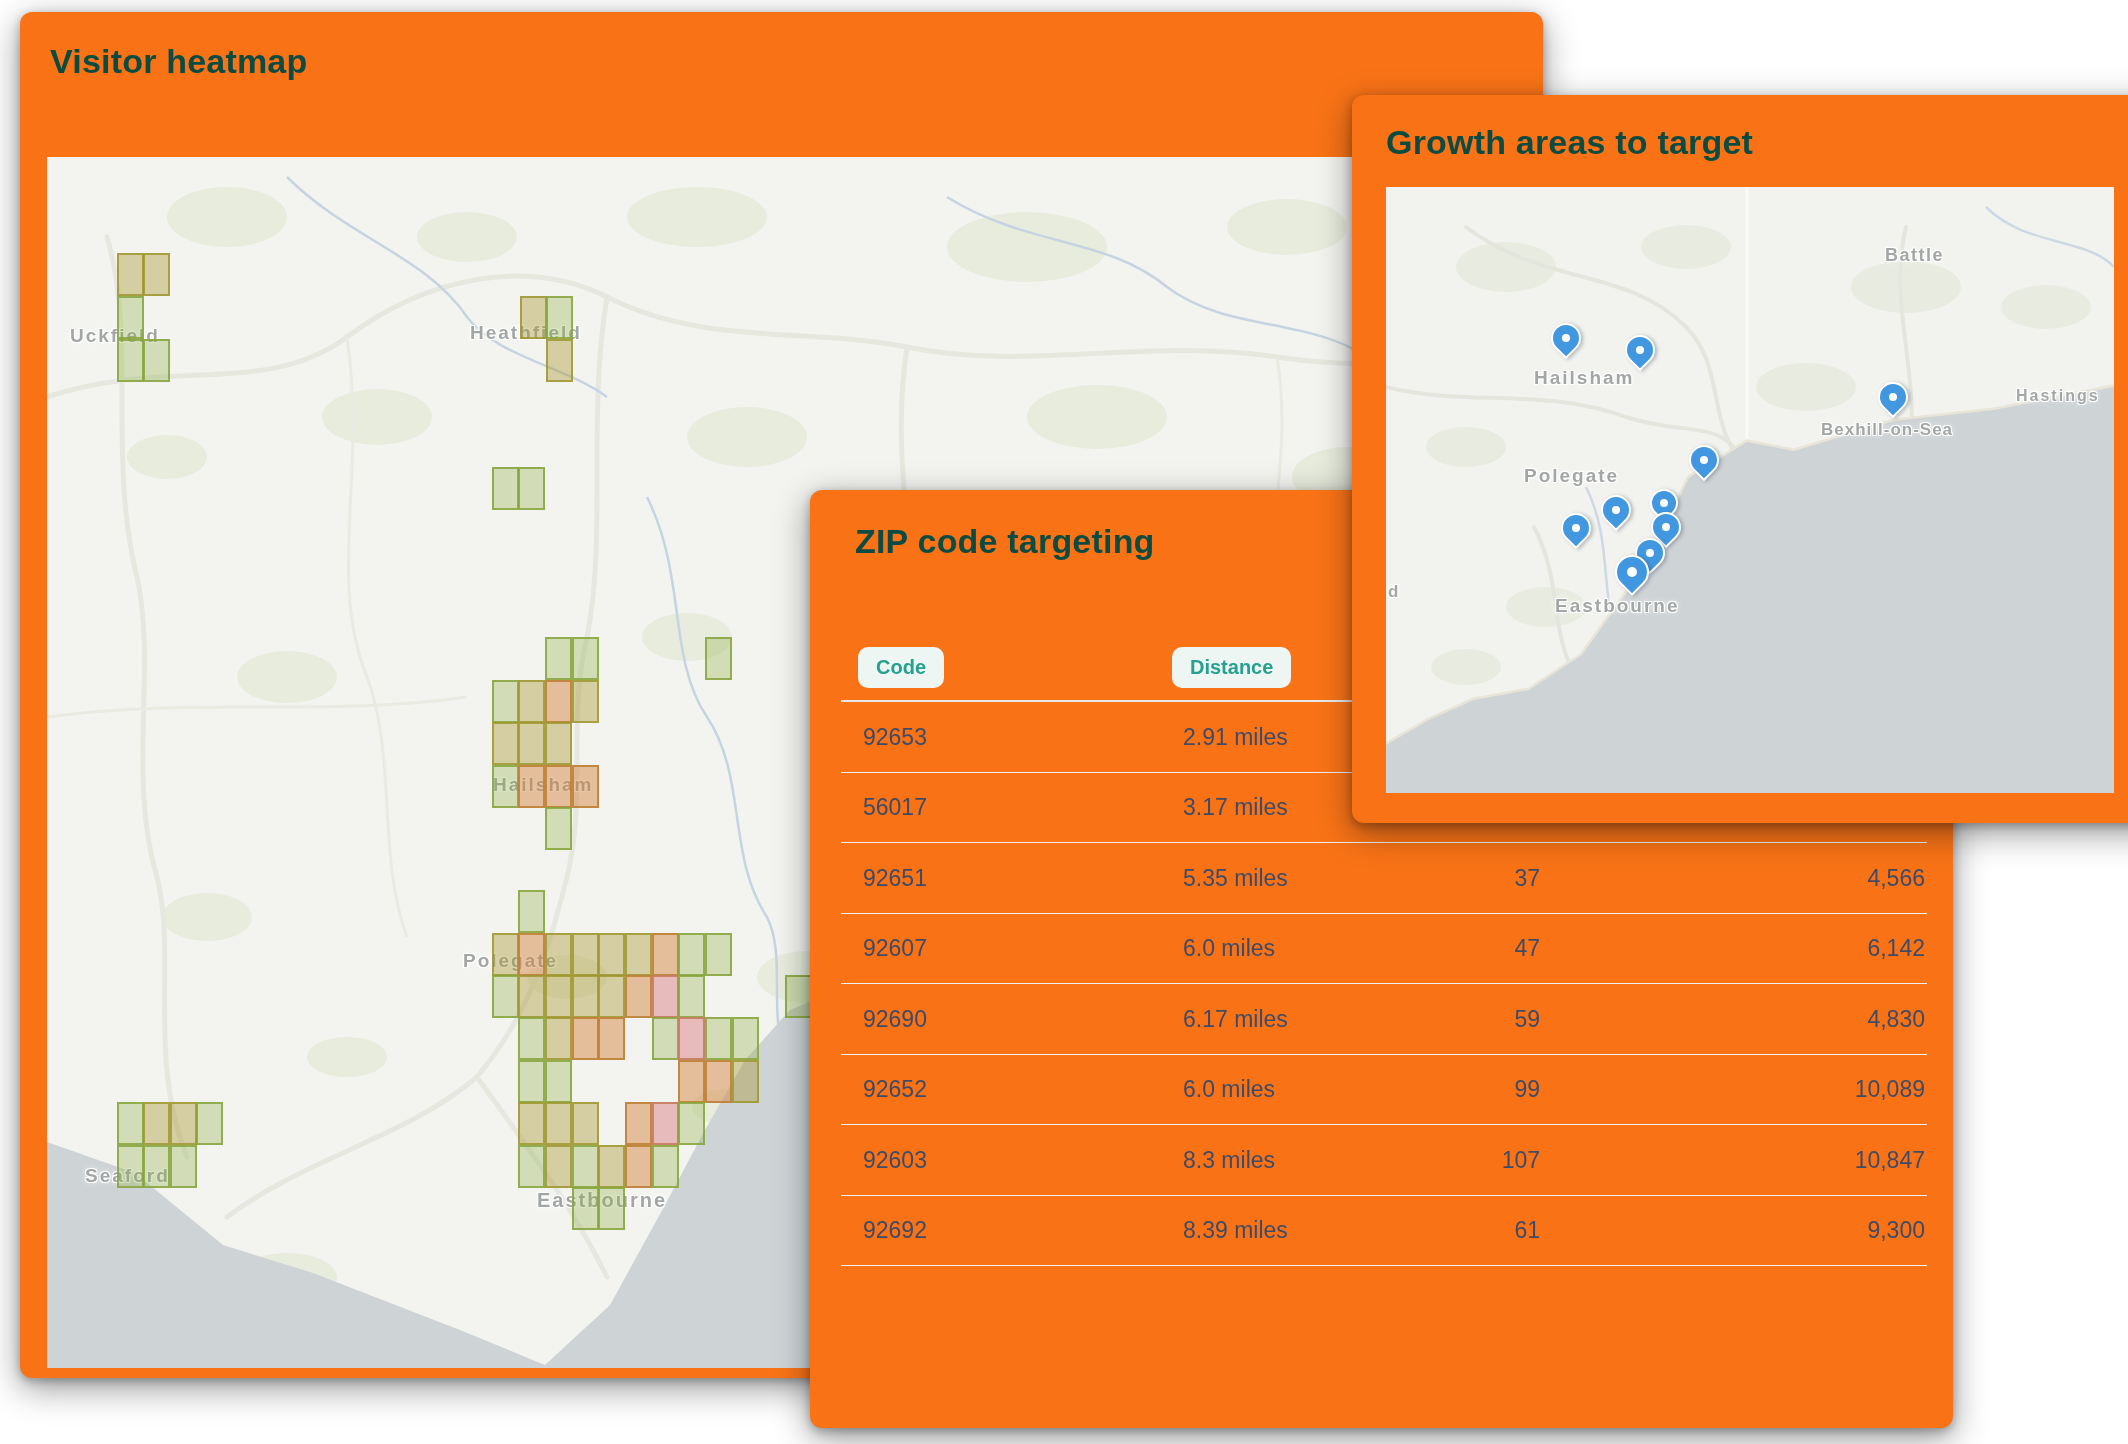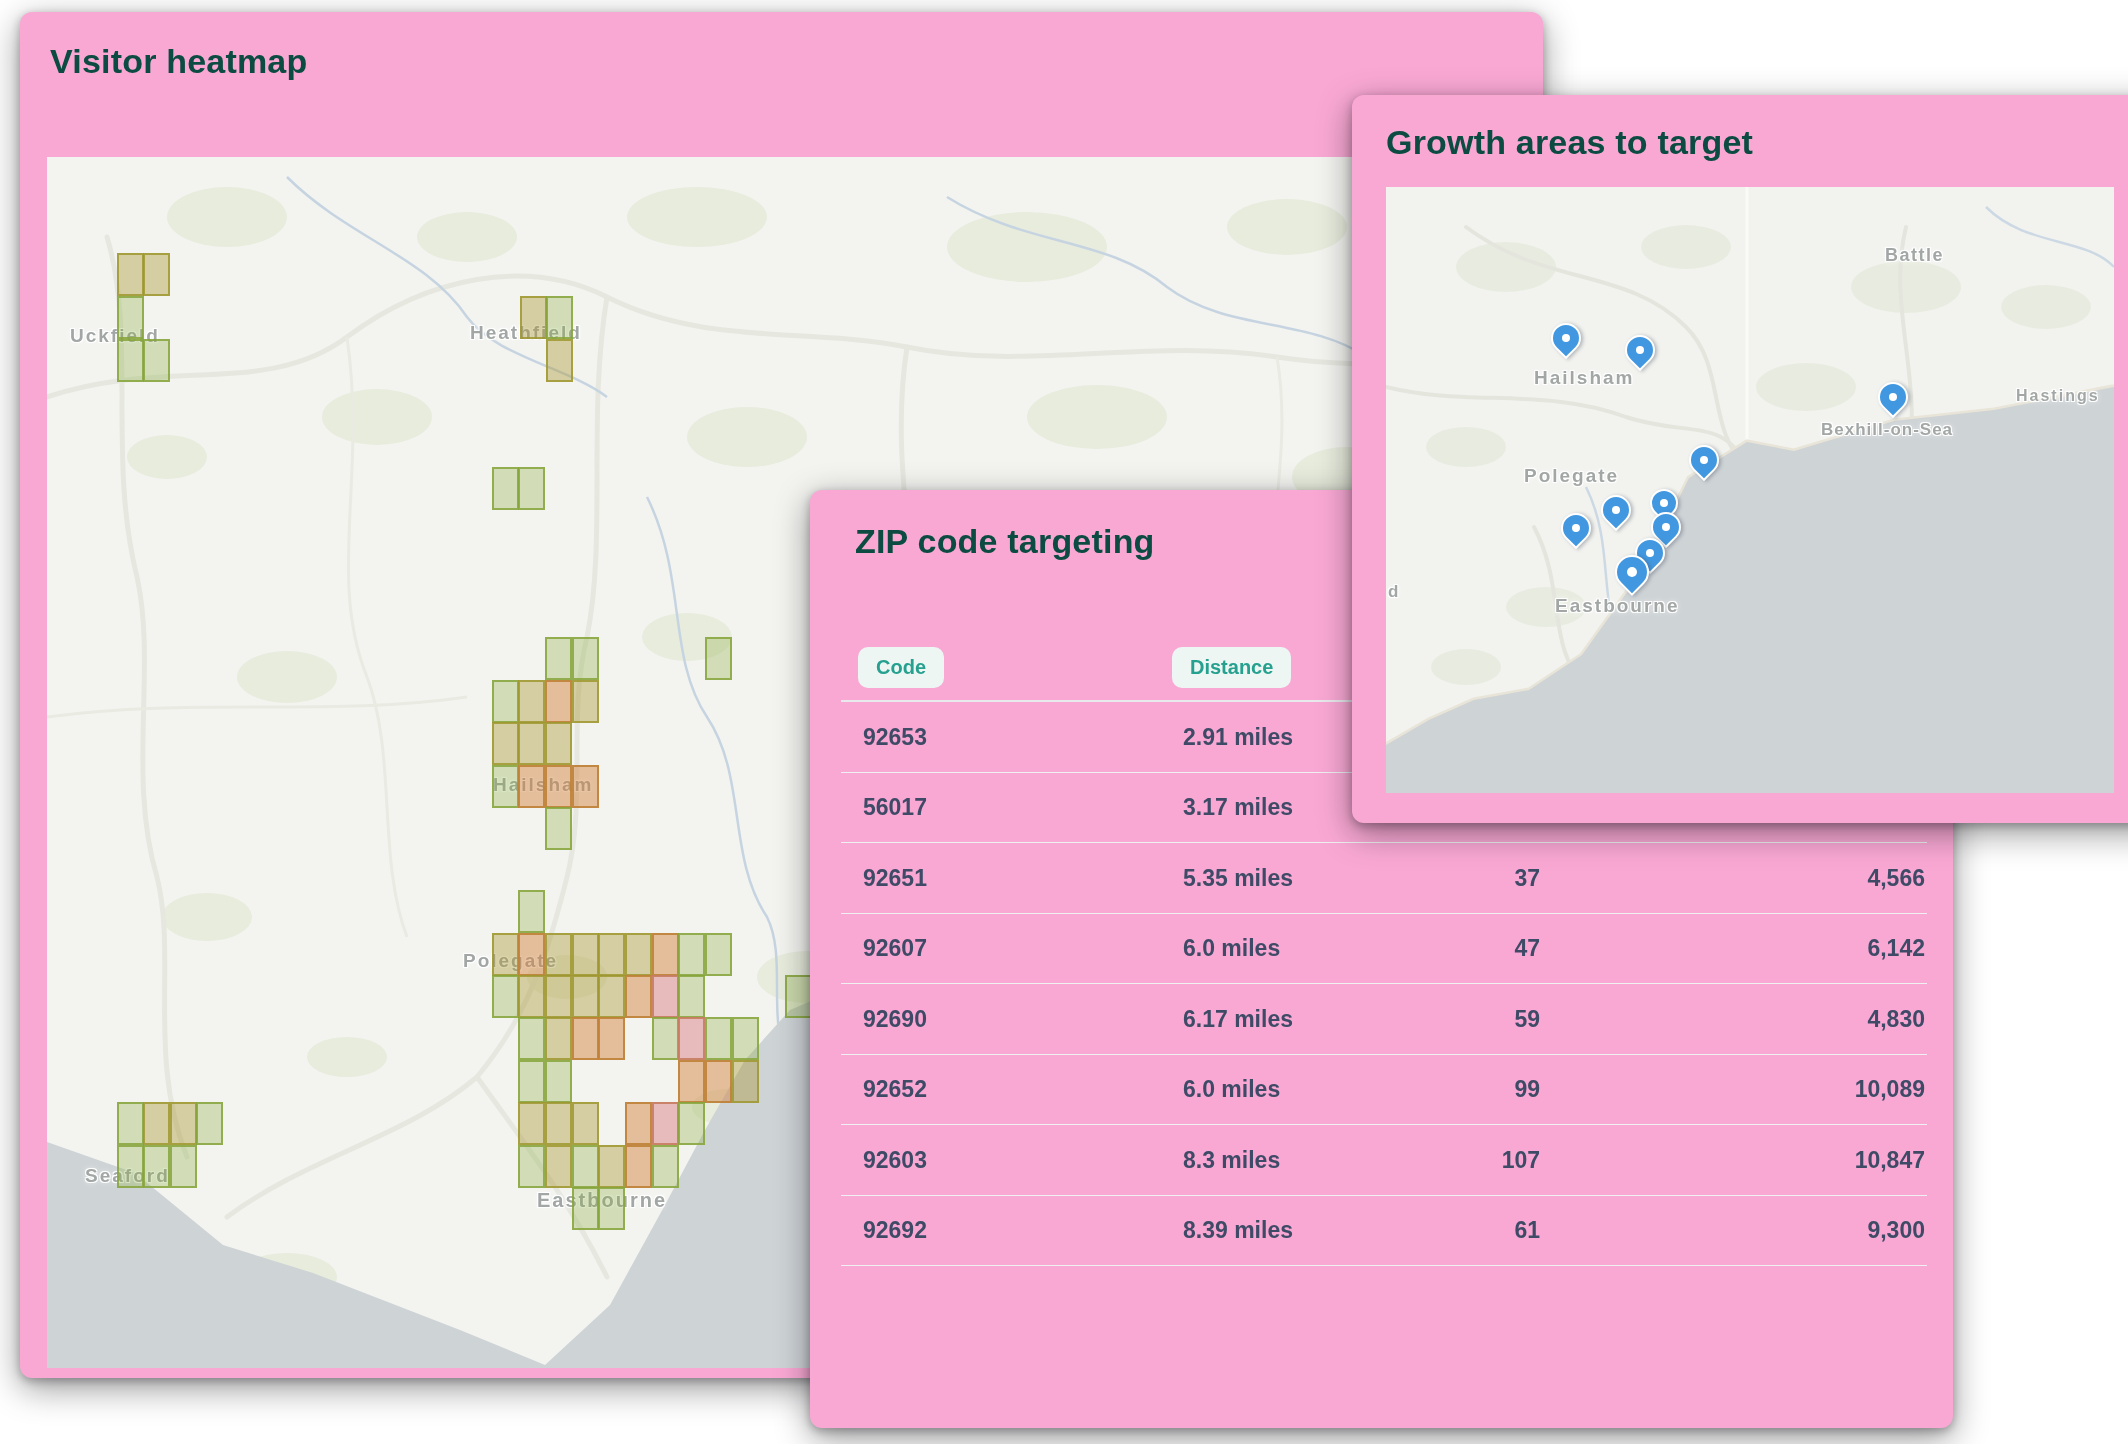--- a/index.html
+++ b/index.html
@@ -2,21 +2,21 @@
 <html style="--title: #0c4b41; --accent: #26a18f; --chipbg: #edf6f3; --rowtext: #3f4b66; --pin: #4298e0;"><head>
 <meta charset="utf-8">
 <style>
   html,body{margin:0;padding:0;}
   body{
     width:2128px;height:1444px;position:relative;overflow:hidden;
     background:#ffffff;
     font-family:"Liberation Sans", sans-serif;
   }
   .card{
-    position:absolute;background:#f9a8d4;border-radius:12px;
+    position:absolute;background:#f97316;border-radius:12px;
     box-shadow:0 10px 34px rgba(10,10,15,.42), 0 3px 10px rgba(10,10,15,.28);
   }
   #visitor-card{left:20px;top:12px;width:1523px;height:1366px;z-index:1;}
   #zip-card{left:810px;top:490px;width:1143px;height:938px;z-index:2;}
   #growth-card{left:1352px;top:95px;width:884px;height:728px;z-index:3;}
   .card-title{
     position:absolute;font-size:34px;font-weight:700;color:var(--title,#0c4b41);
     letter-spacing:.2px;white-space:nowrap;
   }
   #visitor-title{left:30px;top:30px;}
@@ -57,21 +57,21 @@
     background:var(--chipbg,#edf6f3);color:var(--accent,#26a18f);
     font-size:20px;font-weight:700;padding:0 18px;top:0;
   }
   #chip-code{left:17px;}
   #chip-distance{left:331px;}
   #header-sep{position:absolute;left:0;top:53px;width:1086px;height:2px;background:#e7e9ec;}
   #zip-rows{position:absolute;left:0;top:55px;width:1086px;}
   .trow{position:relative;width:1086px;height:69.5px;border-bottom:1px solid #eef0f2;}
   .trow span{
     position:absolute;top:50%;transform:translateY(-50%);
-    font-size:23px;color:var(--rowtext,#3f4b66);font-weight:700;white-space:nowrap;
+    font-size:23px;color:var(--rowtext,#3f4b66);font-weight:400;white-space:nowrap;
   }
   .c-code{left:22px;}
   .c-dist{left:342px;}
   .c-v1{right:387px;}
   .c-v2{right:2px;}
 </style>
 </head>
 <body>
 
 <div class="card" id="visitor-card">

